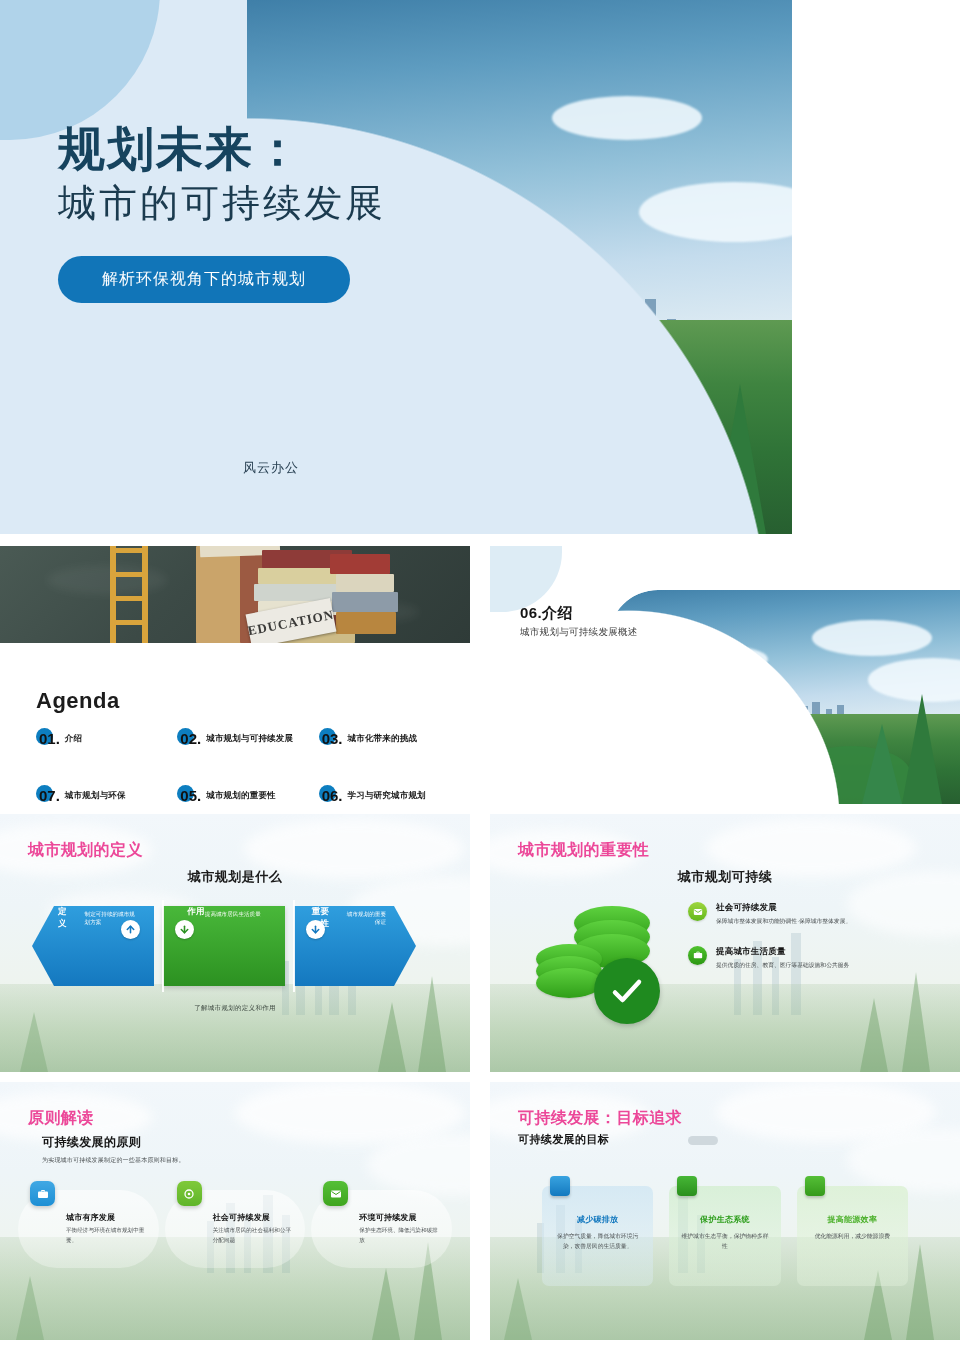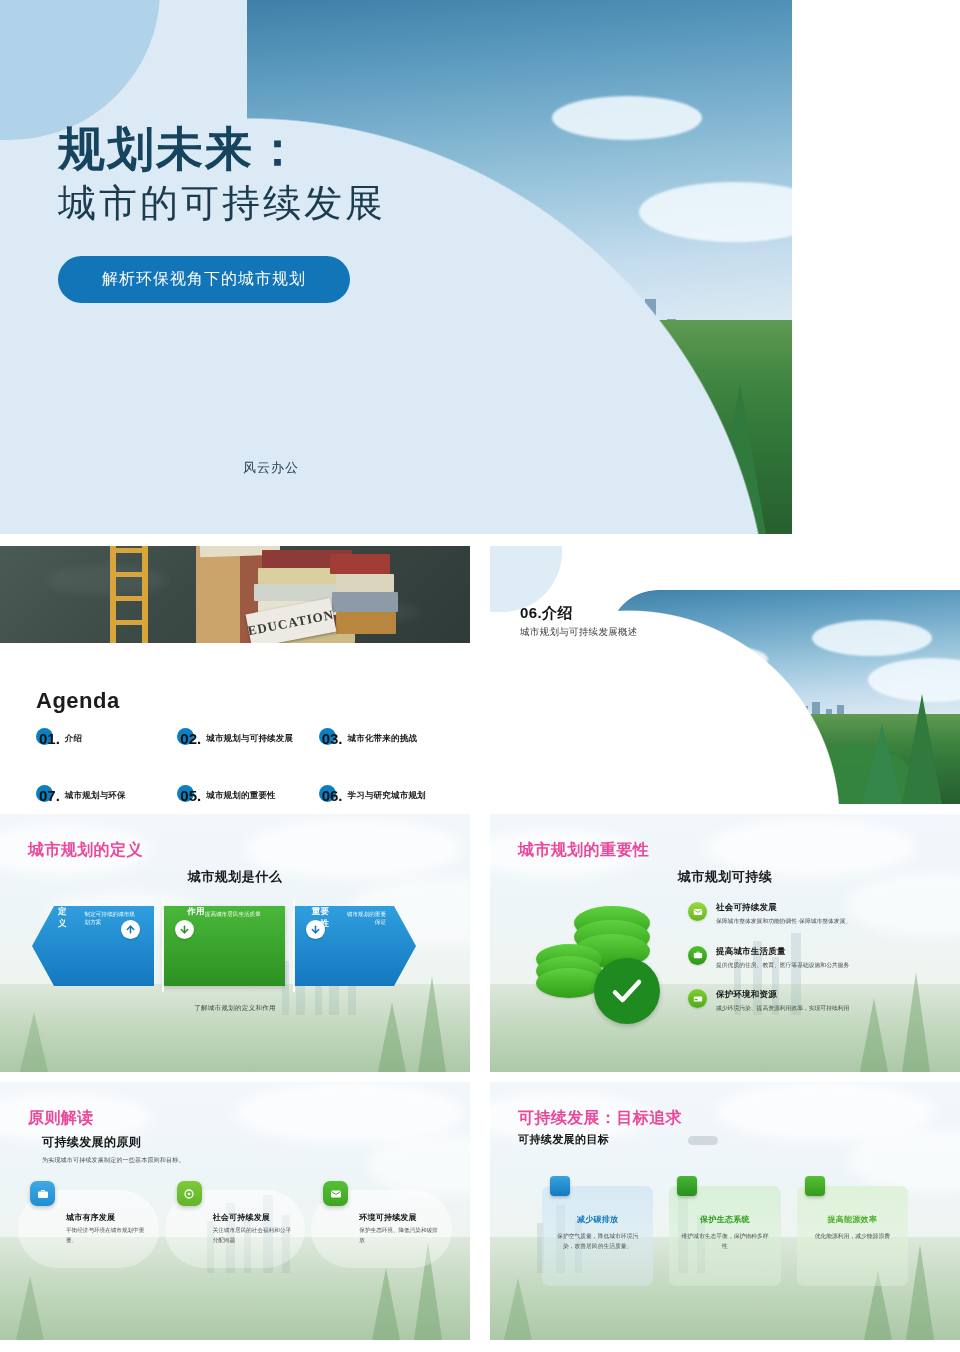--- a/index.html
+++ b/index.html
@@ -548,32 +548,20 @@
           <svg viewBox="0 0 24 24" fill="#fff">
               <rect x="2" y="7" width="20" height="13" rx="2"></rect>
               <path d="M9 7V5h6v2" stroke="#fff" stroke-width="2" fill="none"></path>
             </svg>
         </div>
         <div>
           <div class="imp-t">提高城市生活质量</div>
           <div class="imp-d">提供优质的住房、教育、医疗等基础设施和公共服务</div>
         </div>
       </div>
-      <div class="imp-item">
-        <div class="imp-ic g3">
-          <svg viewBox="0 0 24 24" fill="#fff">
-              <rect x="2" y="6" width="20" height="12" rx="2"></rect>
-              <rect x="4" y="12" width="7" height="3" fill="#4cab18"></rect>
-            </svg>
-        </div>
-        <div>
-          <div class="imp-t">保护环境和资源</div>
-          <div class="imp-d">减少环境污染、提高资源利用效率，实现可持续利用</div>
-        </div>
-      </div>
     </div>
   </div>
 
   <div class="slide" id="slide-prin">
     <div class="content-slide-bg">
       <div class="bg-cloud" style="left:-6%;top:4%;width:180px;height:50px;"></div>
       <div class="bg-cloud" style="left:50%;top:0%;width:230px;height:62px;"></div>
       <div class="bg-cloud" style="left:78%;top:20%;width:170px;height:62px;opacity:.6"></div>
       <div class="bg-city" style="left:44%;bottom:26%;width:7px;height:52px;"></div>
       <div class="bg-city" style="left:48%;bottom:26%;width:9px;height:70px;"></div>

